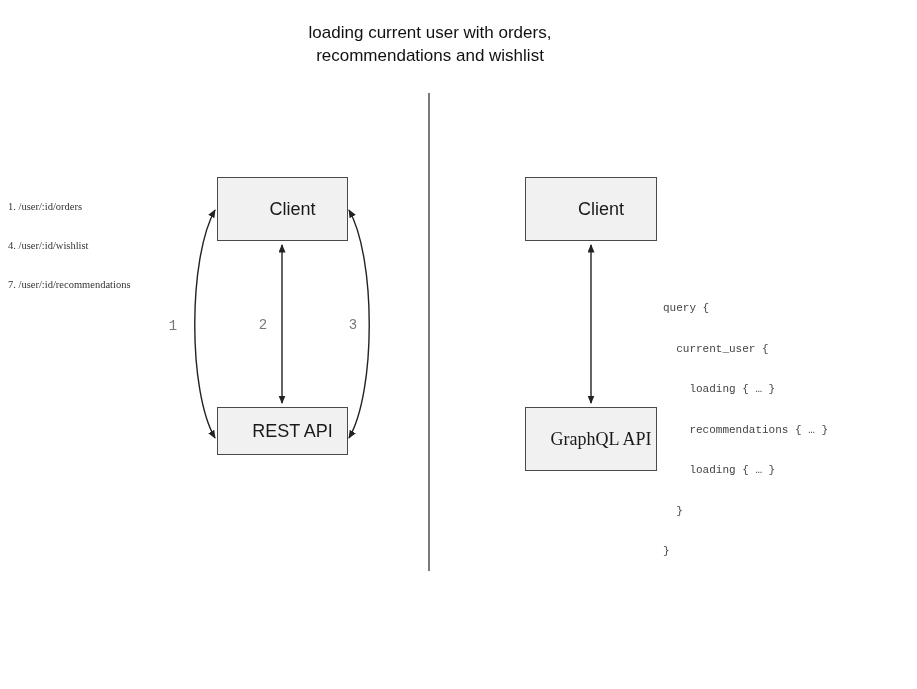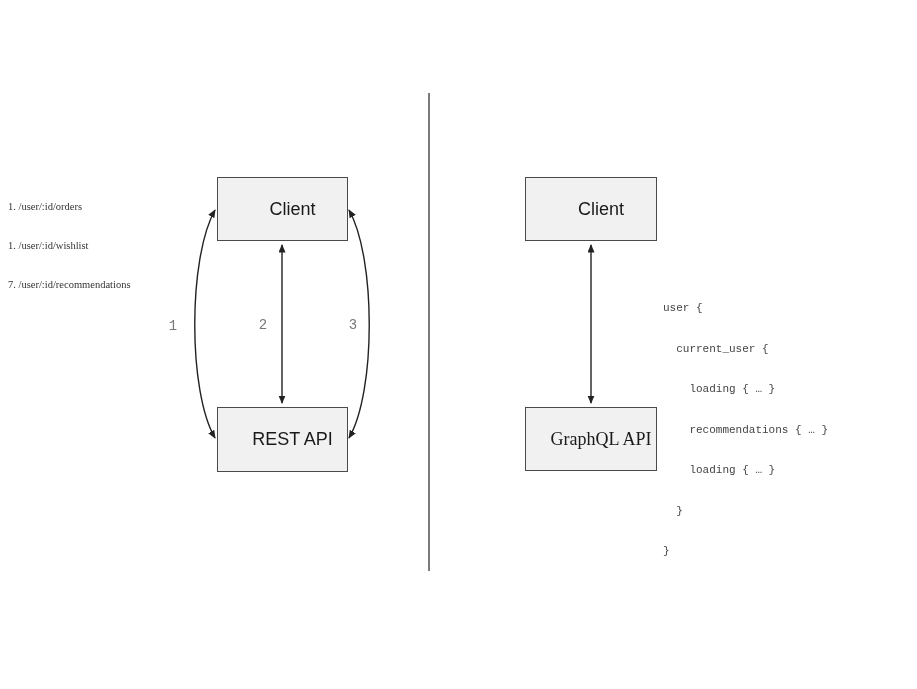--- a/index.html
+++ b/index.html
@@ -36,21 +36,21 @@
     background: #f1f1f1;
     border: 1.5px solid #4a4a4a;
     display: flex;
     align-items: center;
     justify-content: center;
     font-size: 18px;
     color: #1a1a1a;
     padding-left: 20px;
   }
   .box-client-left  { left: 217px; top: 177px; }
-  .box-rest         { left: 217px; top: 407px; height: 65px; }
+  .box-rest         { left: 217px; top: 407px; height: 48px; }
   .box-client-right { left: 525px; top: 177px; width: 132px; }
   .box-graphql      { left: 525px; top: 407px; width: 132px; font-family: Liberation Serif, serif; }
   .endpoints {
     position: absolute;
     left: 8px;
     top: 174px;
     font-family: Liberation Serif, serif;
     font-size: 10.5px;
     line-height: 13px;
     color: #333333;
@@ -75,20 +75,22 @@
     line-height: 13.5px;
     color: #444444;
     white-space: pre;
   }
 </style>
 </head>
 <body>
 
 <div class="canvas">
 
+  <div class="title">loading current user with orders,
+recommendations and wishlist</div>
 
   <svg class="arrows" viewBox="0 0 917 689">
     <defs>
       <marker id="ah" markerWidth="9" markerHeight="8" refX="7.5" refY="3.5" orient="auto-start-reverse" markerUnits="userSpaceOnUse">
         <path d="M0,0 L8.5,3.5 L0,7 z" fill="#222222"></path>
       </marker>
     </defs>
 
     <line x1="429" y1="93" x2="429" y2="571" stroke="#7a7a7a" stroke-width="2"></line>
 
@@ -96,21 +98,21 @@
 
     <path d="M 282 245 L 282 403" fill="none" stroke="#222222" stroke-width="1.4" marker-start="url(#ah)" marker-end="url(#ah)"></path>
 
     <path d="M 349 210 C 376 258, 376 392, 349 438" fill="none" stroke="#222222" stroke-width="1.4" marker-start="url(#ah)" marker-end="url(#ah)"></path>
 
     <path d="M 591 245 L 591 403" fill="none" stroke="#222222" stroke-width="1.4" marker-start="url(#ah)" marker-end="url(#ah)"></path>
   </svg>
 
   <div class="endpoints">
     <div>1. /user/:id/orders</div>
-    <div>1. /user/:id/wishlist</div>
+    <div>4. /user/:id/wishlist</div>
     <div>7. /user/:id/recommendations</div>
   </div>
 
   <div class="box box-client-left">
     <span>Client</span>
   </div>
   <div class="box box-rest">
     <span>REST API</span>
   </div>
 
@@ -119,21 +121,21 @@
   <div class="arrow-label arrow-label-3">3</div>
 
   <div class="box box-client-right">
     <span>Client</span>
   </div>
   <div class="box box-graphql">
     <span>GraphQL API</span>
   </div>
 
   <div class="query-code">
-    <div>user {</div>
+    <div>query {</div>
     <div>  current_user {</div>
     <div>    loading { … }</div>
     <div>    recommendations { … }</div>
     <div>    loading { … }</div>
     <div>  }</div>
     <div>}</div>
   </div>
 
 </div>
 

